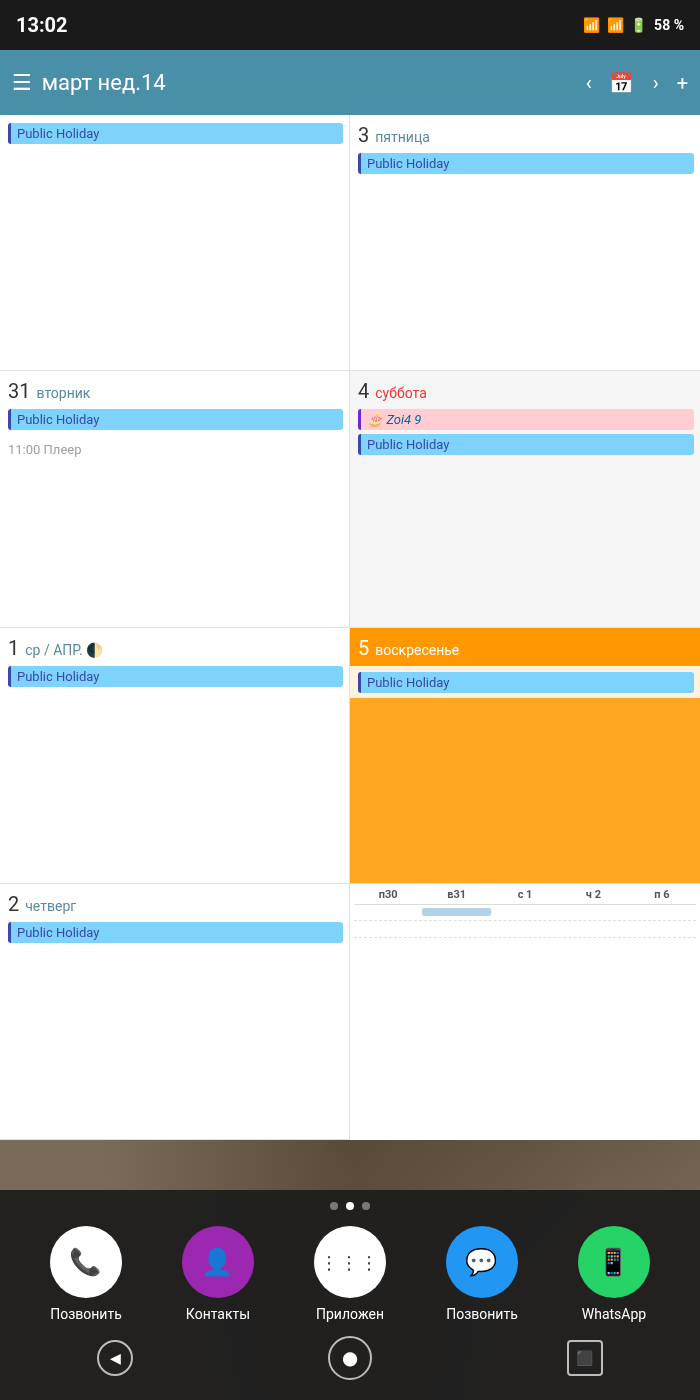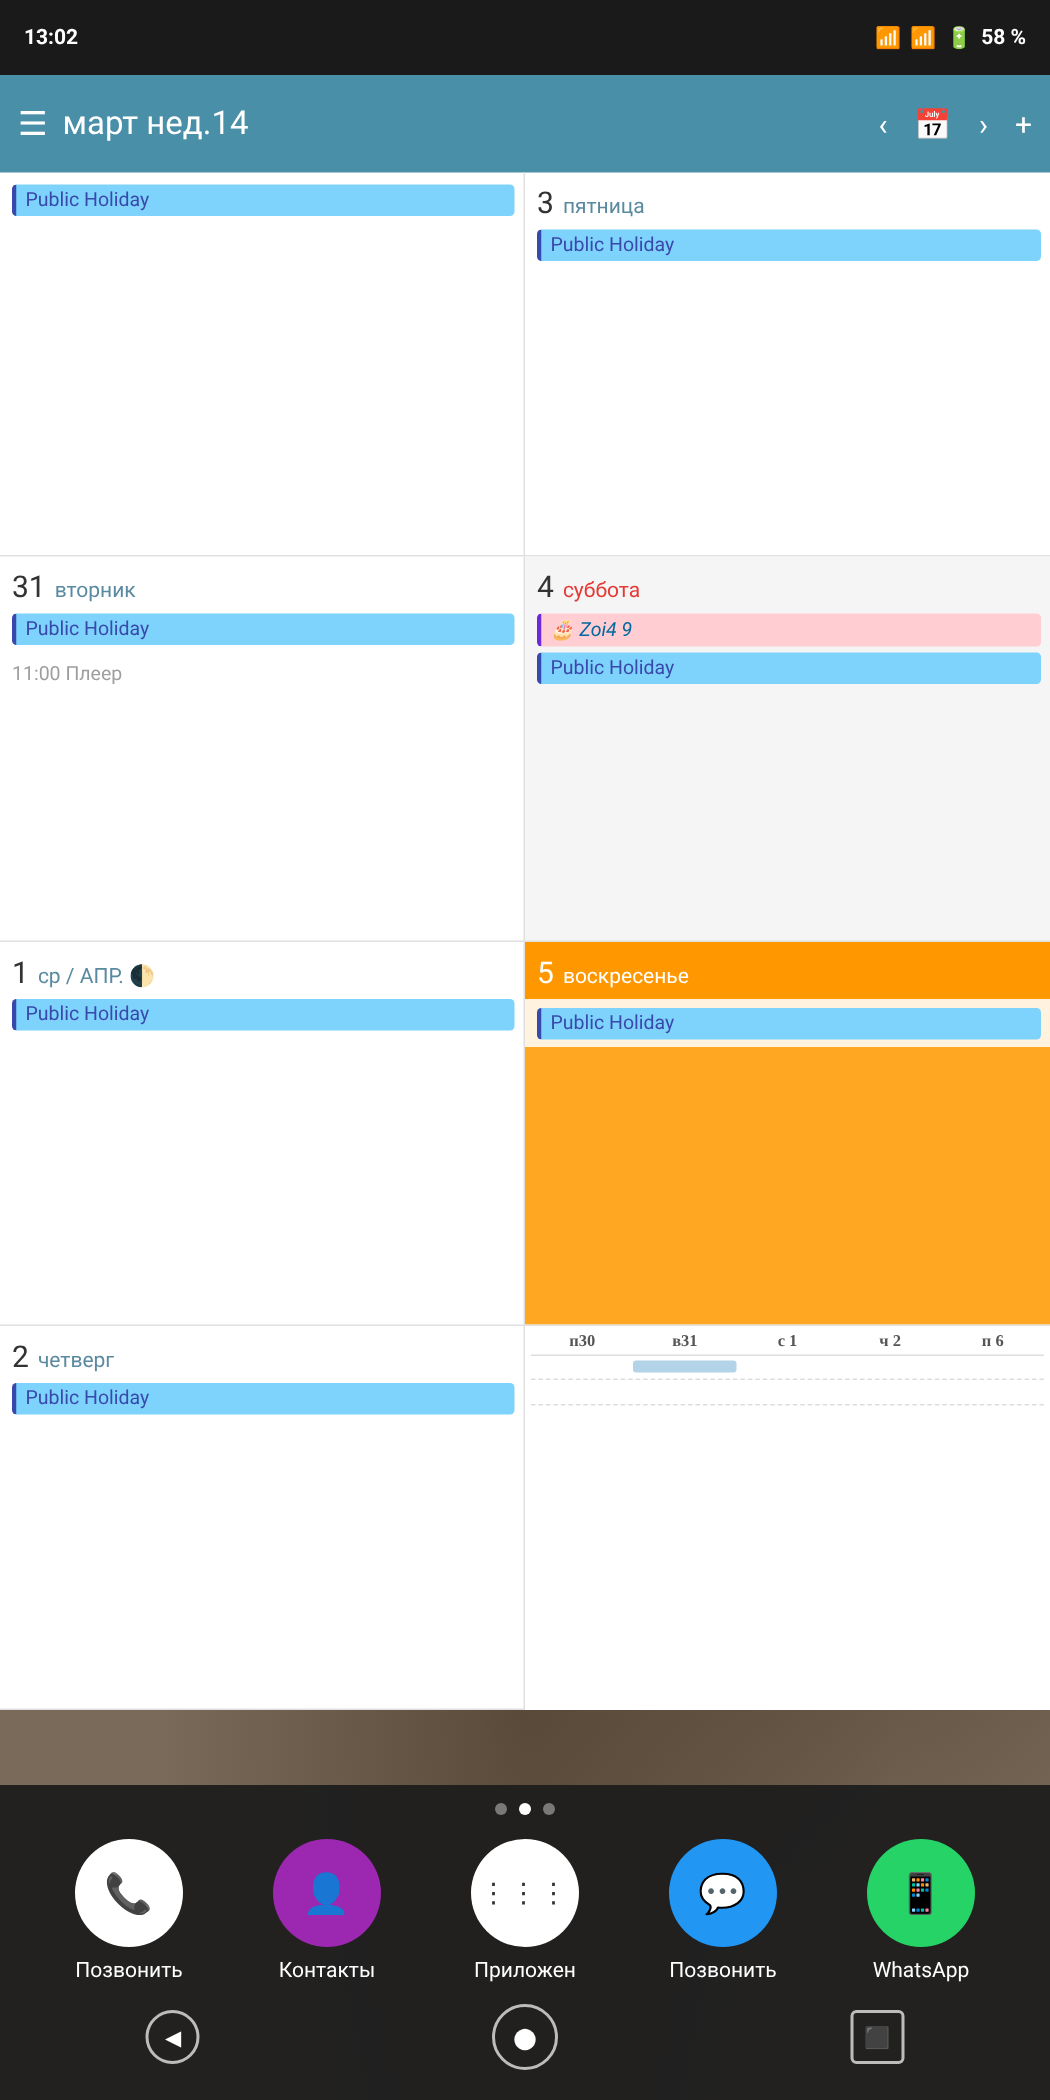--- a/index.html
+++ b/index.html
@@ -30,21 +30,21 @@
       background: #1a1a1a;
       height: 50px;
       display: flex;
       align-items: center;
       justify-content: space-between;
       padding: 0 16px;
       color: white;
       font-size: 16px;
       font-weight: bold;
     }
-    .status-bar-left { font-size: 14px; font-weight: bold; }
+    .status-bar-left { font-size: 20px; font-weight: bold; }
     .status-bar-right {
       display: flex;
       align-items: center;
       gap: 6px;
       font-size: 14px;
     }
 
     
     .calendar-app {
       position: relative;
@@ -305,21 +305,21 @@
 
     <div class="day-cell">
       <div class="day-header">
         <span class="day-number">2</span>
         <span class="day-name">четверг</span>
       </div>
       <div class="event-item event-holiday">Public Holiday</div>
     </div>
 
     <div class="day-cell" style="padding:4px; border-right:none; border-bottom:none; position:relative;">
-      <div style="font-size:11px; color:#666;font-family:Liberation Serif, serif;">
+      <div style="font-size:11px; color:#666;">
         <div style="display:flex; border-bottom:1px solid #ddd; padding-bottom:3px; margin-bottom:3px;">
           <span style="flex:1; text-align:center; font-weight:bold; color:#555;">п30</span>
           <span style="flex:1; text-align:center; font-weight:bold; color:#555;">в31</span>
           <span style="flex:1; text-align:center; font-weight:bold; color:#555;">с 1</span>
           <span style="flex:1; text-align:center; font-weight:bold; color:#555;">ч 2</span>
           <span style="flex:1; text-align:center; font-weight:bold; color:#555;">п 6</span>
         </div>
         <div style="display:flex; margin-bottom:2px;">
           <span style="flex:1; text-align:center; padding:4px 0;"></span>
           <span style="flex:1; text-align:center; padding:4px 0; background:#b3d4e8; border-radius:2px;"></span>

